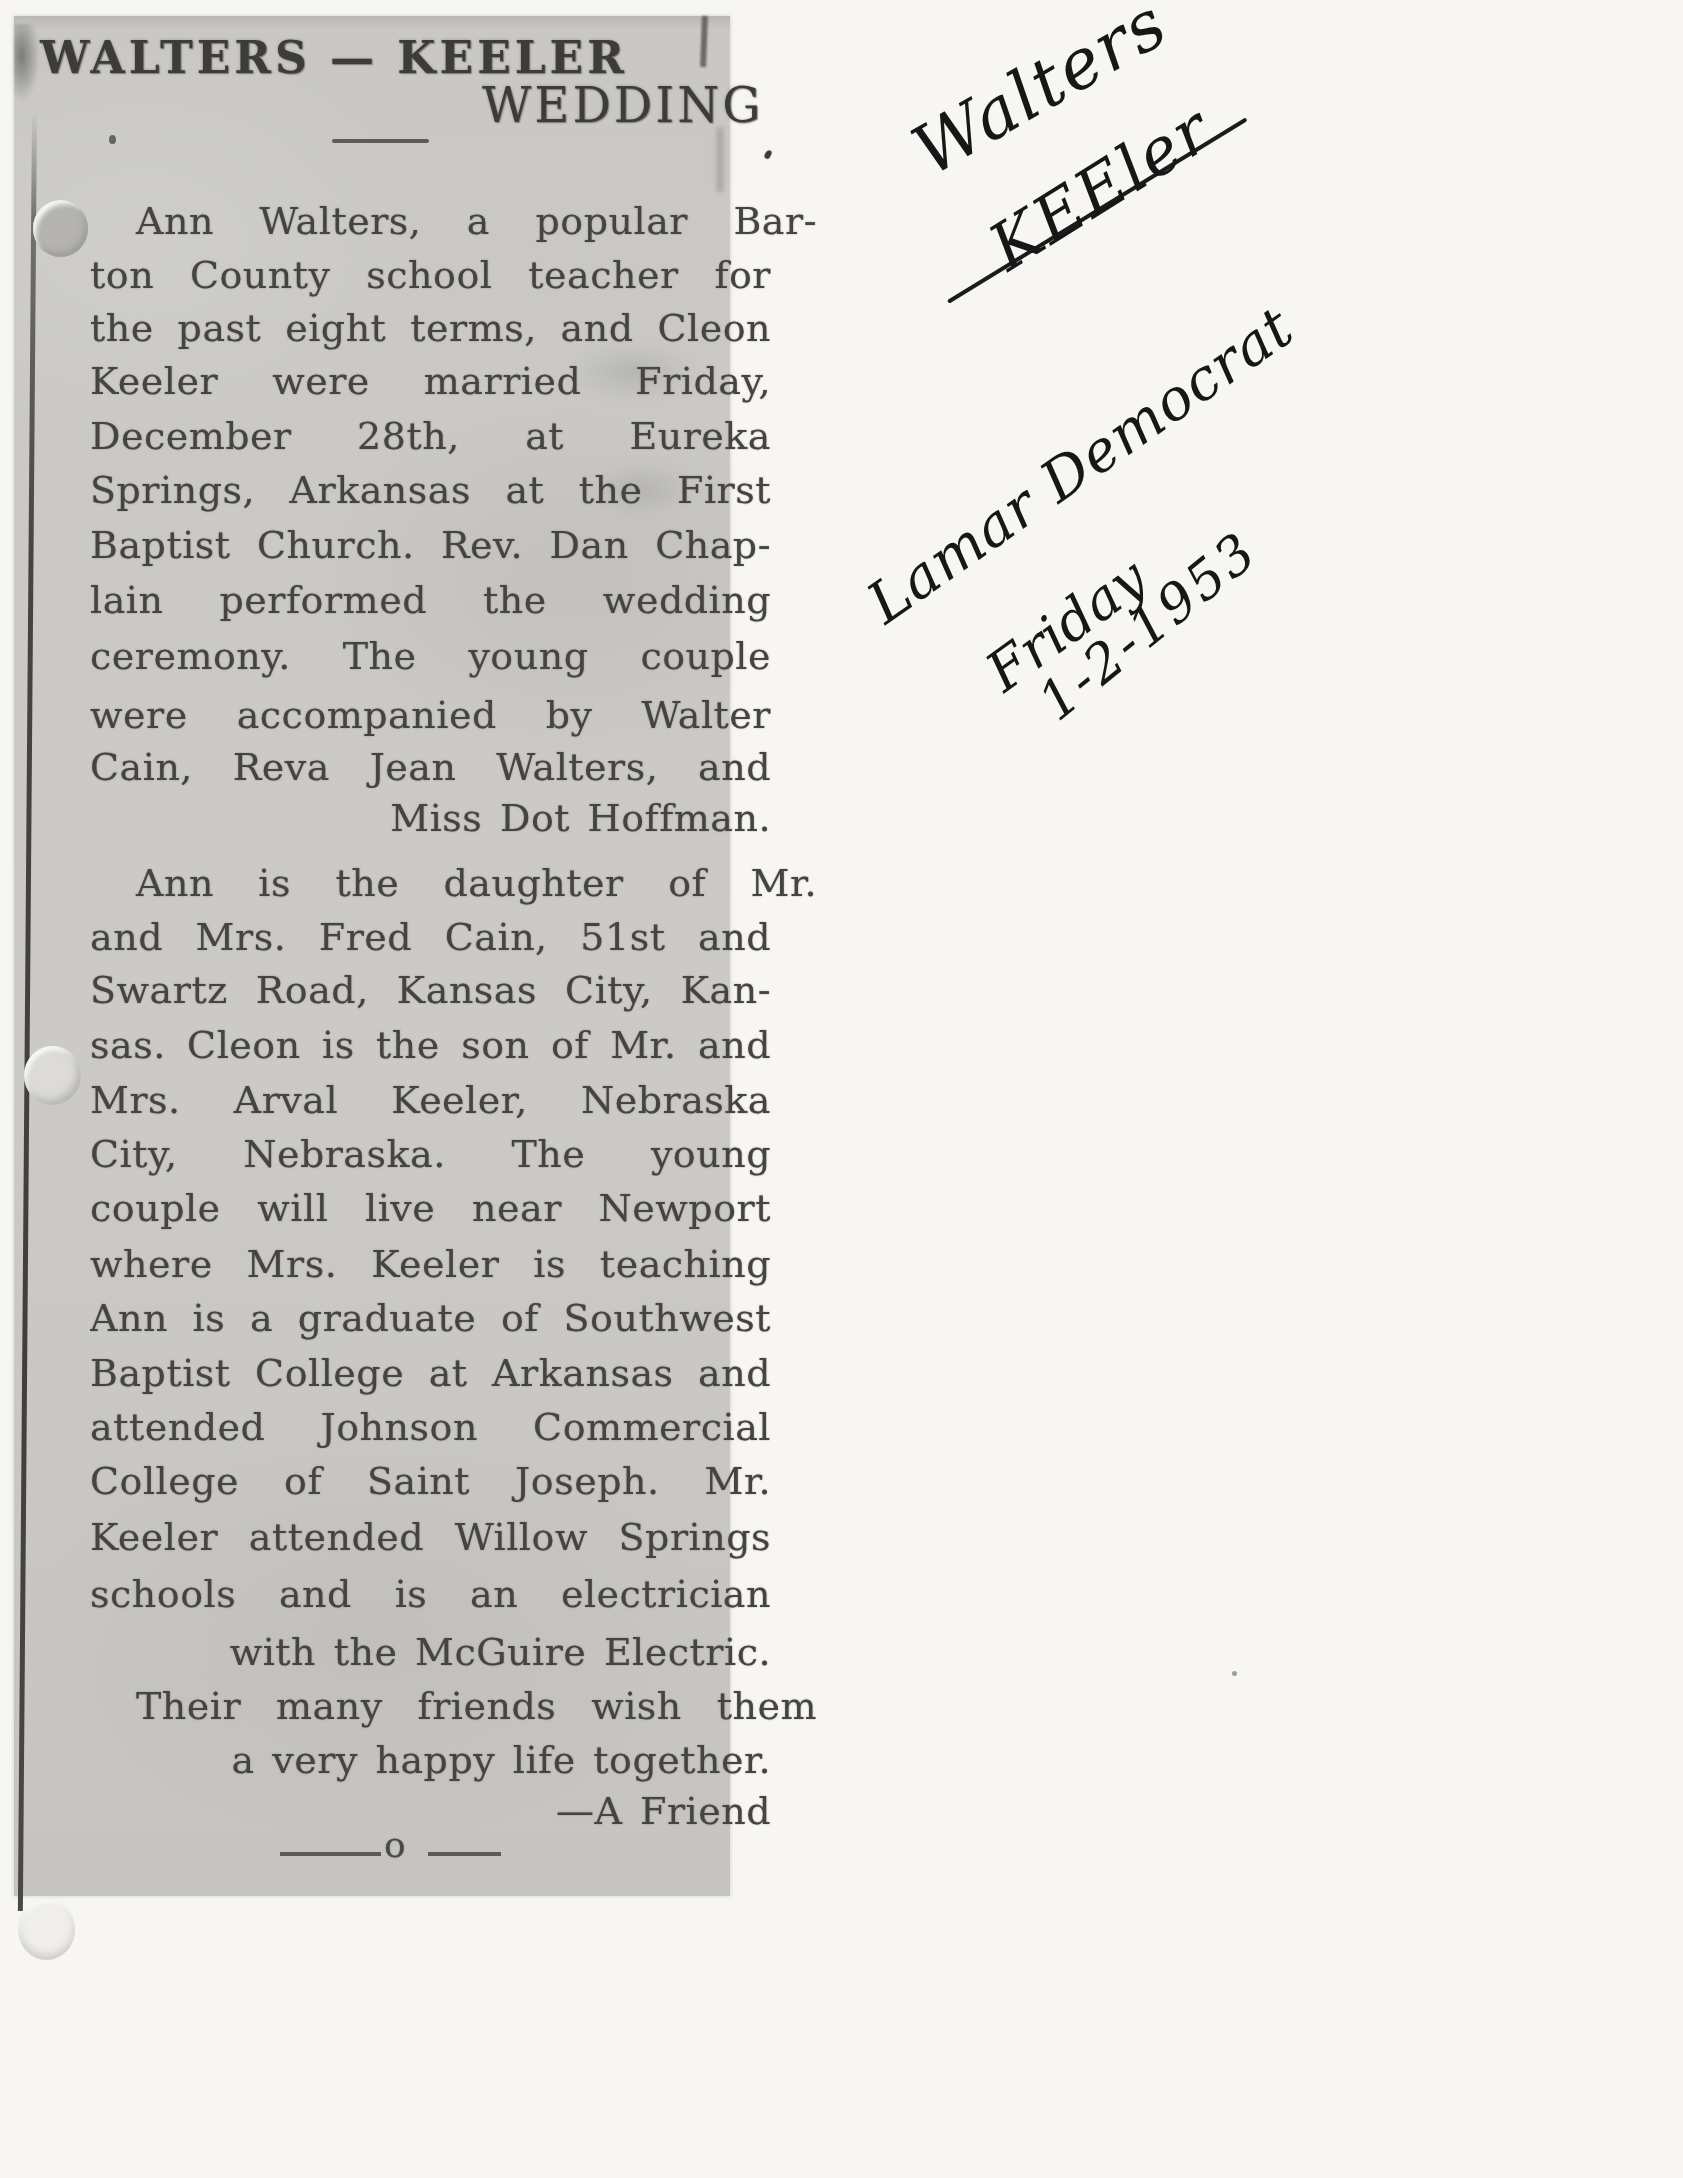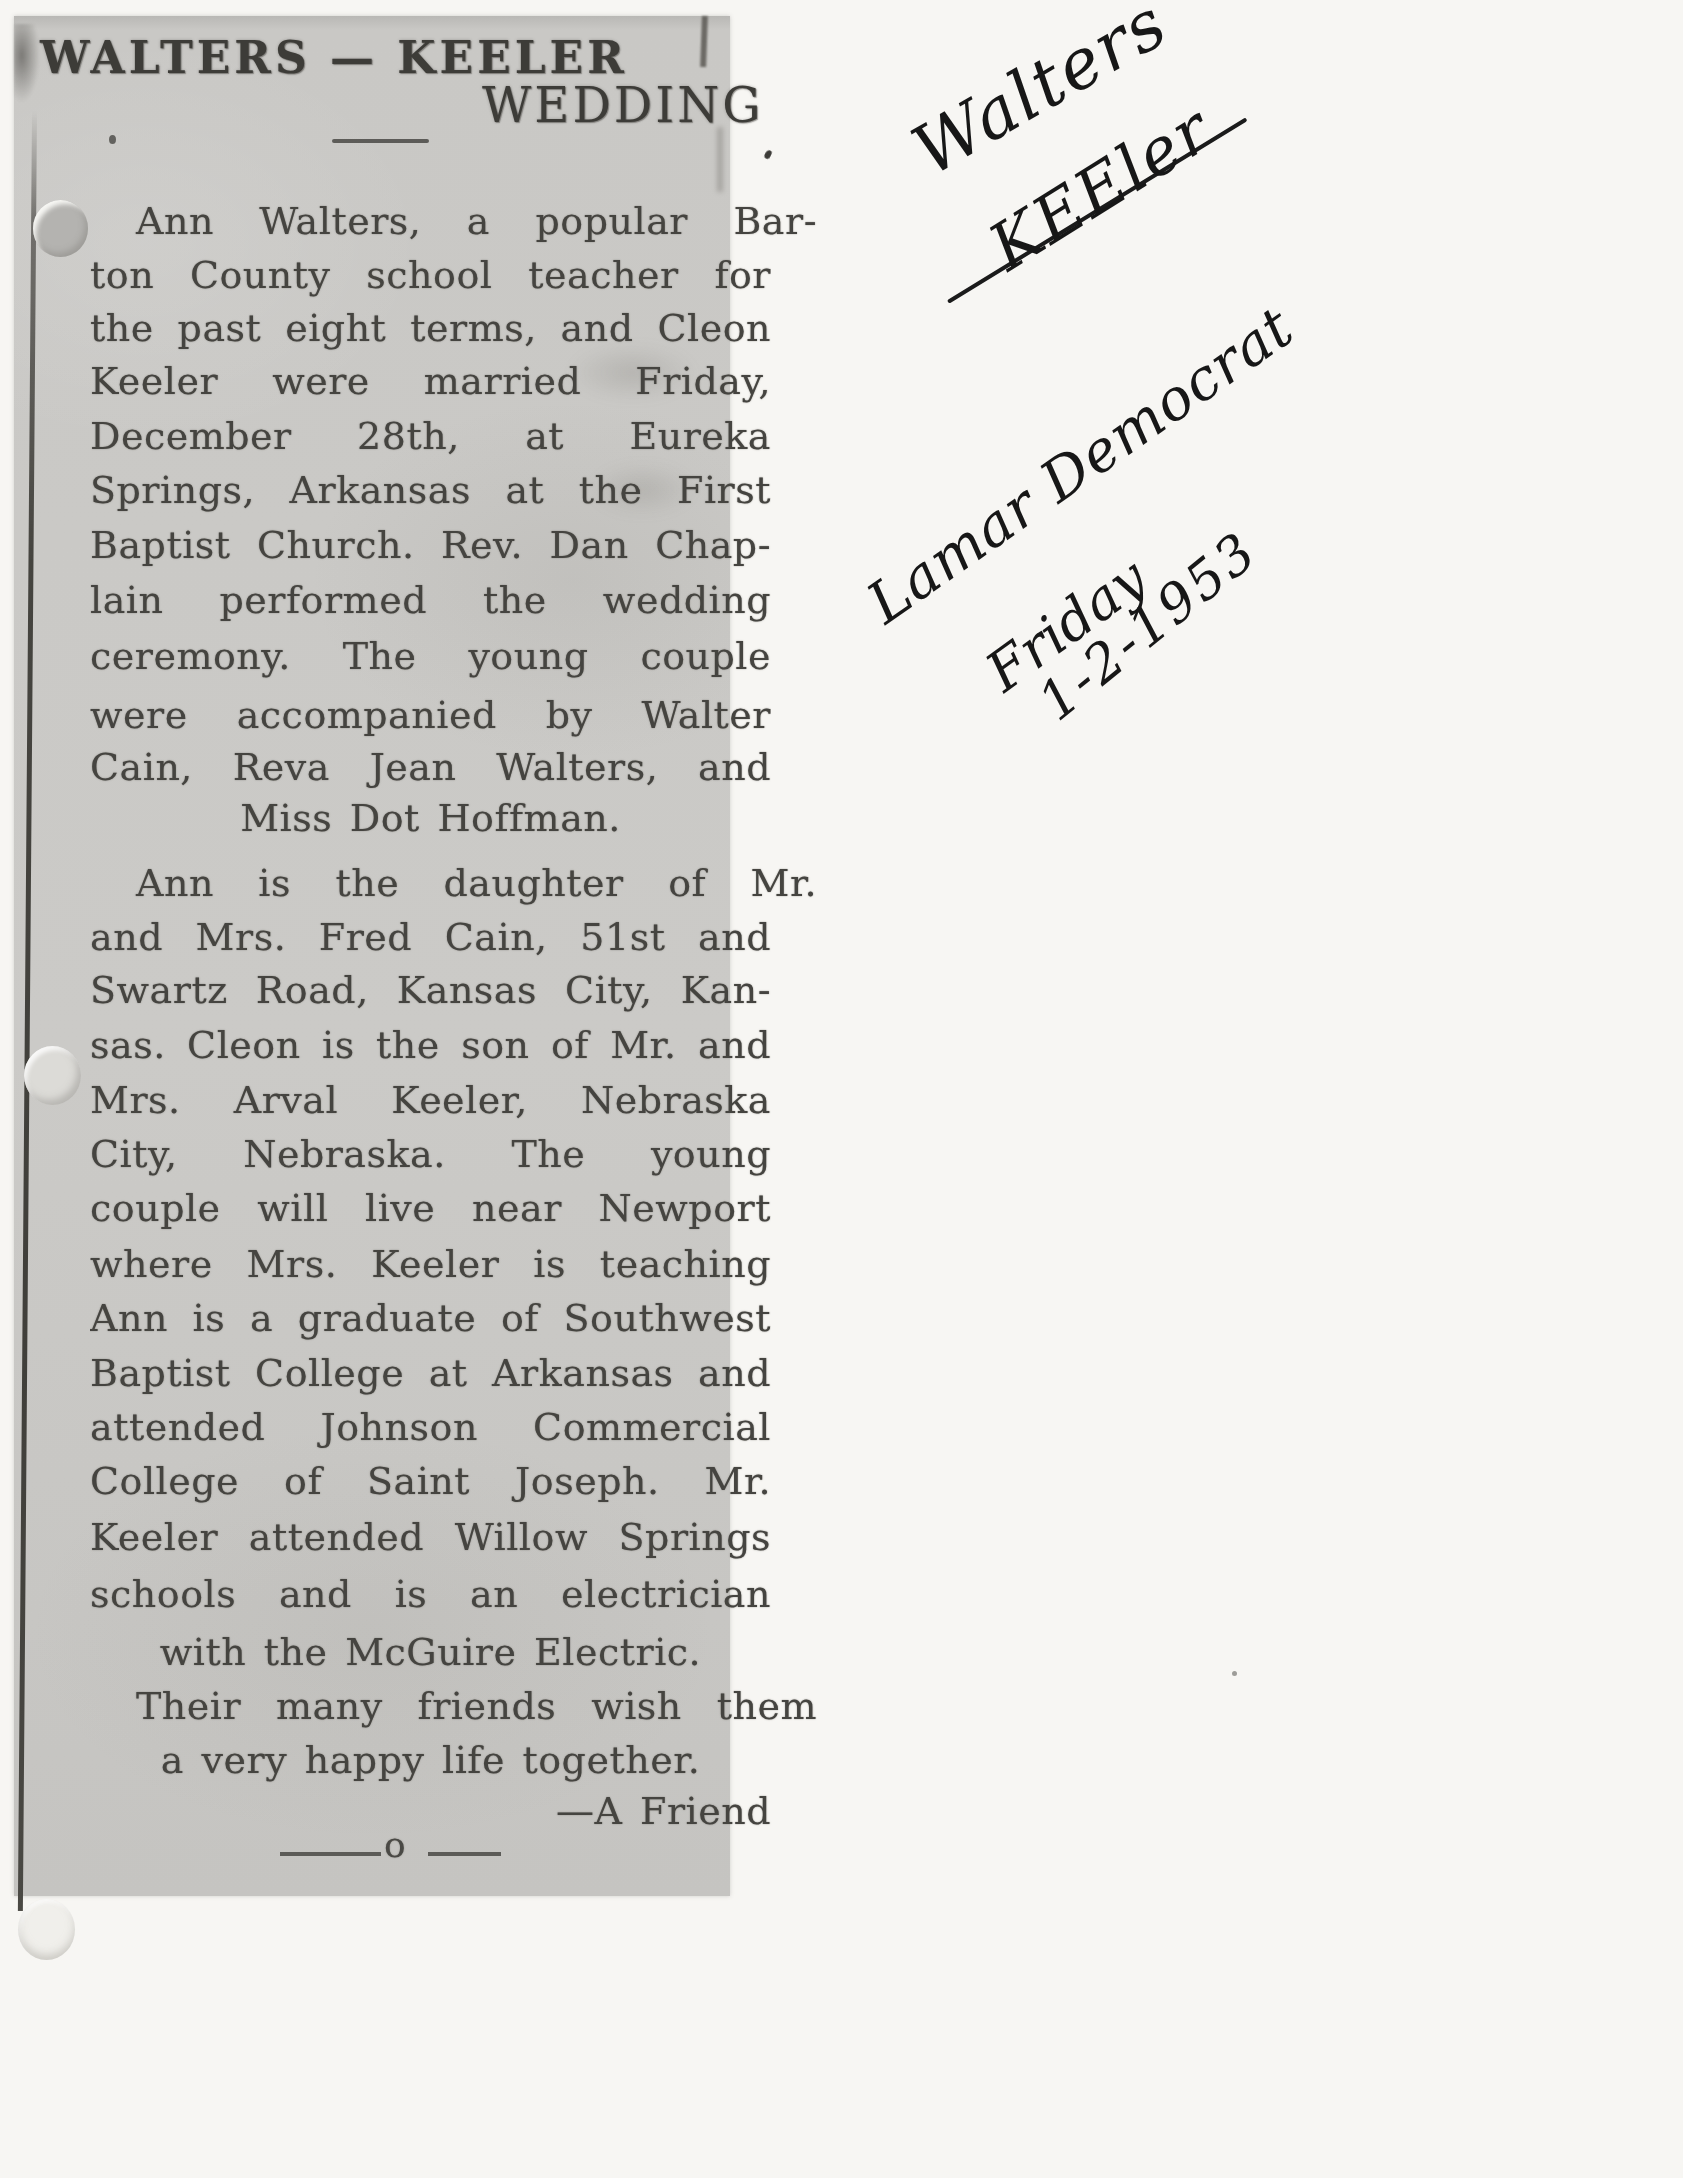--- a/index.html
+++ b/index.html
@@ -71,21 +71,21 @@
   .bl{
     position:absolute;left:36px;width:681px;height:51px;
     font-size:38px;line-height:50px;
     color:#454440;
     letter-spacing:0.5px;word-spacing:5px;
     text-shadow:0 0 1.5px rgba(84,82,74,.65);
     white-space:normal;overflow:hidden;margin-left:40px;
   }
   .jl{text-align:justify;text-align-last:justify;}
   .ind{padding-left:46px;}
-  .last{text-align:center;}
+  .last{text-align:right;}
   .sig{text-align:right;padding-right:6px;}
 
   
   .end-dash-l{position:absolute;left:266px;top:1836px;width:101px;height:4px;background:#4a4945;filter:blur(0.4px);opacity:.85;}
   .end-dash-r{position:absolute;left:414px;top:1836px;width:73px;height:4px;background:#4a4945;filter:blur(0.4px);opacity:.85;}
   .end-o{
     position:absolute;left:370px;top:1808px;
     font-size:36px;color:#4a4945;text-shadow:0 0 1.5px rgba(84,82,74,.6);
   }
 

